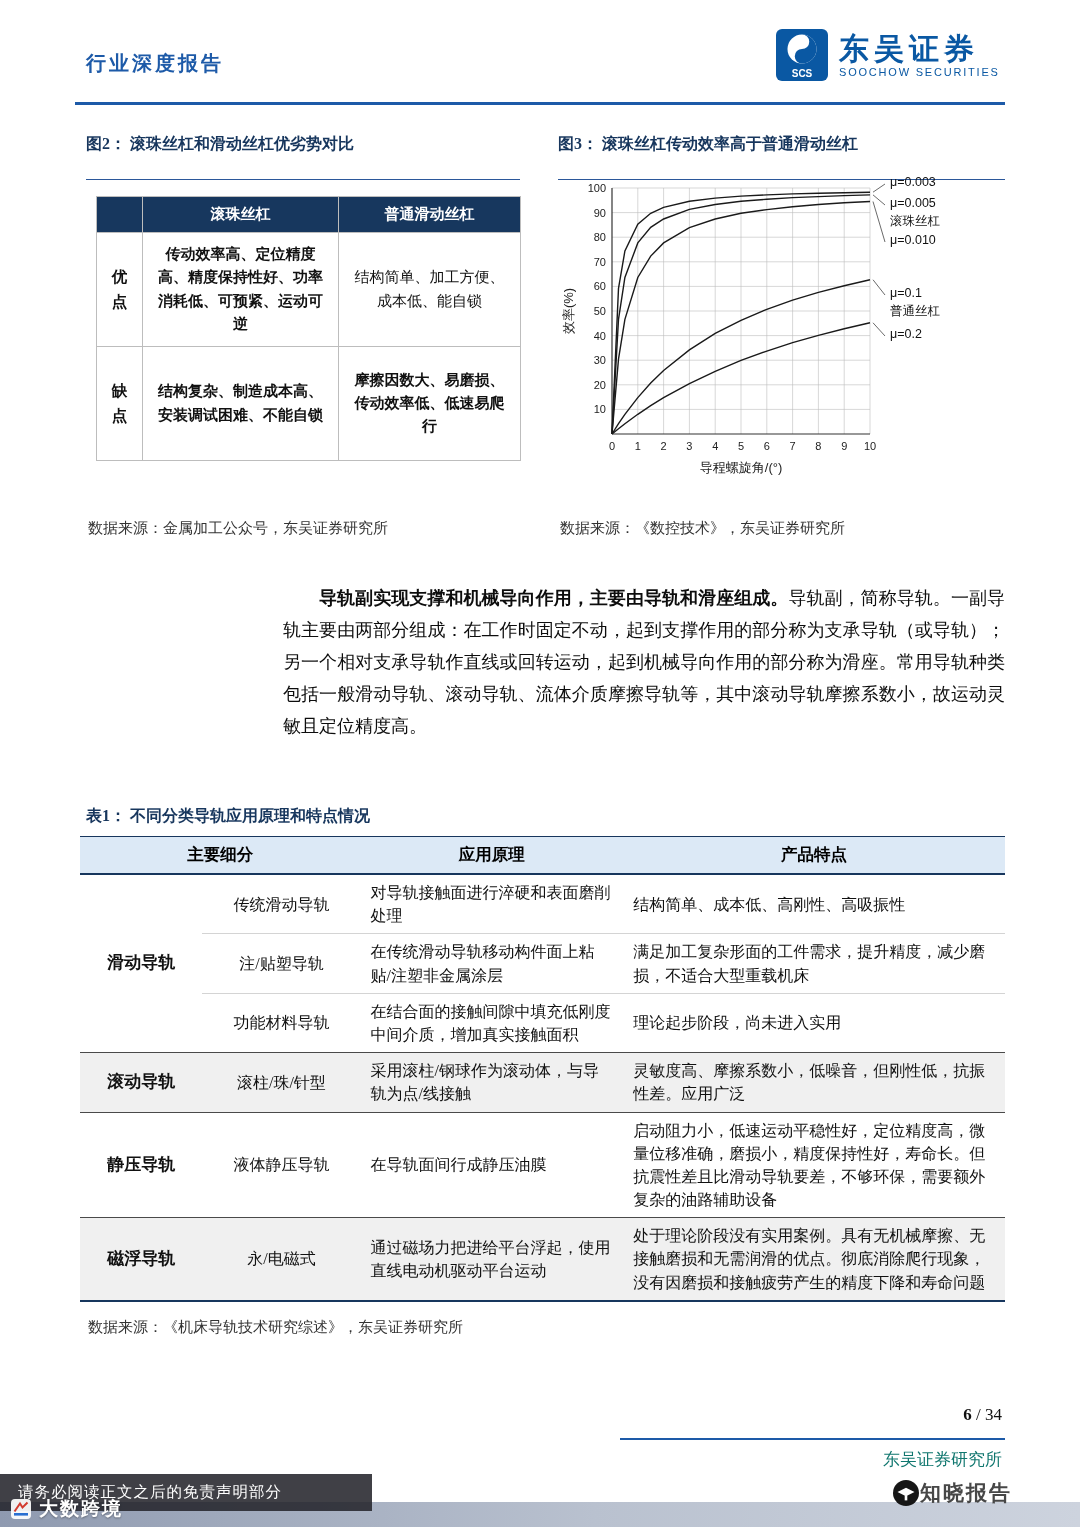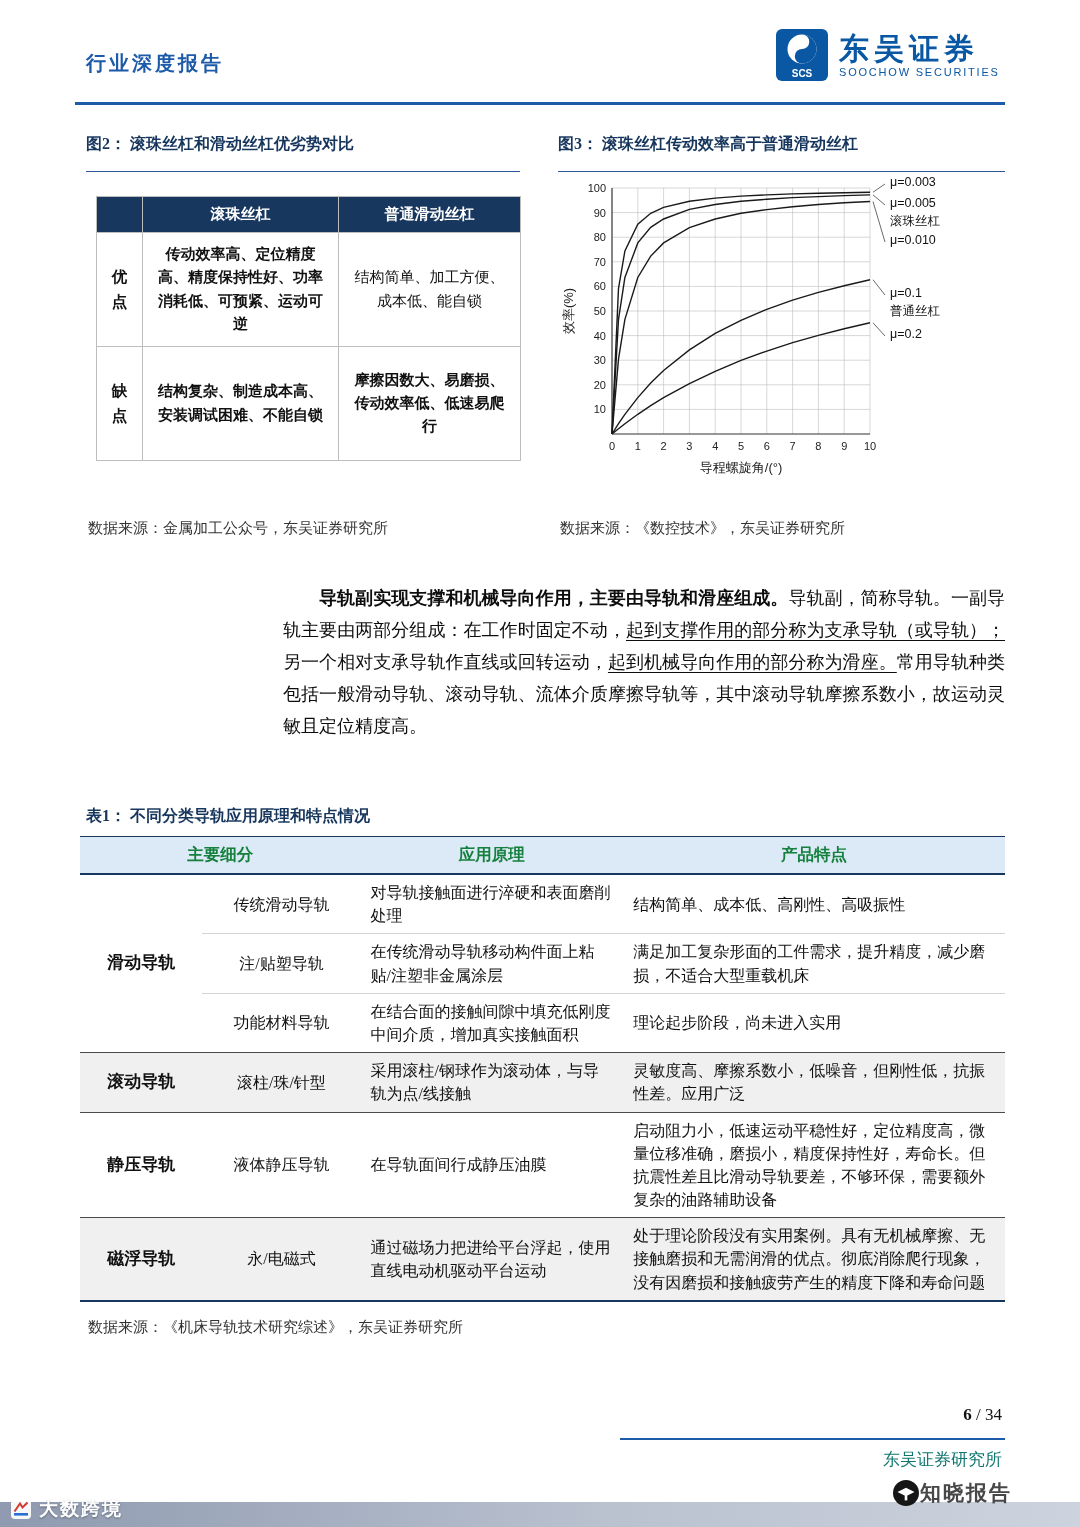--- a/index.html
+++ b/index.html
@@ -8,52 +8,52 @@
   .page{position:absolute;left:0;top:0;width:1080px;height:1527px;background:#fff}
 
   
   .header-title{position:absolute;left:86px;top:50px;font-family:"Liberation Sans",sans-serif;font-weight:bold;font-size:20px;letter-spacing:3px;color:#1d5aa8}
   .logo{position:absolute;left:775px;top:28px;display:flex;align-items:center;gap:10px}
   .logo-cn{font-family:"Liberation Sans",sans-serif;font-weight:bold;font-size:30px;color:#0a58a3;letter-spacing:5px;line-height:1.1}
   .logo-en{font-family:"Liberation Sans",sans-serif;font-size:11px;color:#0a58a3;letter-spacing:1.8px;margin-top:1px}
   .top-rule{position:absolute;left:75px;top:102px;width:930px;height:3px;background:#1d5aa8}
 
   
-  .fig-caption{position:absolute;font-size:16px;font-weight:bold;color:#17365d;border-bottom:1px solid #2b579a;padding-bottom:16px}
+  .fig-caption{position:absolute;font-size:16px;font-weight:bold;color:#17365d;border-bottom:1px solid #2b579a;padding-bottom:24px}
   .cap2{left:86px;top:134px;width:434px}
   .cap3{left:558px;top:134px;width:447px}
   .fig-caption .cap-label{margin-right:4px}
 
   
   .fig2-table{position:absolute;left:96px;top:196px;border-collapse:collapse;table-layout:fixed}
   .fig2-table th,.fig2-table td{border:1px solid #bdbdbd;font-size:15px;line-height:1.55;text-align:center;vertical-align:middle;padding:8px 11px}
   .fig2-table thead th{background:#17375e;color:#fff;font-weight:bold;height:36px;padding:4px}
   .fig2-table tbody tr{height:114px}
   .fig2-table .rowlab{font-weight:600;font-size:15.5px}
   .b{font-weight:bold}
-  .u{text-decoration:underline;text-underline-offset:4px}
+  .u{text-underline-offset:4px}
 
   
   .chart-svg{position:absolute;left:558px;top:162px}
   .chart-svg text{font-family:"Liberation Sans",sans-serif}
 
   
   .source{position:absolute;top:519px;font-size:15px;color:#333}
   .src2{left:88px}
   .src3{left:560px}
 
   
   .body-par{position:absolute;left:283px;top:582px;width:722px;font-size:18px;line-height:32px;text-align:justify;text-indent:2em;color:#0d0d0d}
 
   
   .t1-section{position:absolute;left:80px;top:806px;width:926px}
   .t1-caption{font-size:16px;font-weight:bold;color:#17365d;margin-left:6px}
   .t1-caption .cap-label{margin-right:4px}
   .t1{border-collapse:collapse;table-layout:fixed;width:925px;margin-top:9px}
-  .t1 thead th{background:#dce9f6;color:#15803d;font-weight:bold;font-size:16.5px;border-top:1.5px solid #17365d;border-bottom:2px solid #17365d;padding:7px 0;}
+  .t1 thead th{background:#dce9f6;color:#000000;font-weight:bold;font-size:16.5px;border-top:1.5px solid #17365d;border-bottom:2px solid #17365d;padding:7px 0;}
   .t1 td{font-size:16px;line-height:1.45;padding:6px 10px;vertical-align:middle}
   .t1 .gcell{font-weight:bold;font-size:17px;text-align:center}
   .t1 .sub{text-align:center}
   .t1 .shaded td{background:#f0f0f0}
   .t1 tr.group-start td{border-top:1px solid #4a4a4a}
   .t1 tr.subrow td{border-top:1px solid #d4d4d4}
   .t1 tbody tr:last-child td{border-bottom:2px solid #17365d}
   .t1-source{font-size:15px;color:#333;margin-top:16px;margin-left:8px}
 
   
@@ -251,20 +251,23 @@
         </tbody>
       </table>
     <div class="t1-source">数据来源：《机床导轨技术研究综述》，东吴证券研究所</div>
   </div>
 
   <div class="page-num"><span class="pn">6</span><span> / </span><span>34</span></div>
 
   <div class="footer-rule"></div>
   <div class="footer-org">东吴证券研究所</div>
 
+  <div class="disclaimer-bar">
+      <span>请务必阅读正文之后的免责声明部分</span>
+    </div>
 
   <div class="bottom-strip"></div>
 
   <div class="wm-left">
     <svg width="22" height="22" viewBox="0 0 22 22">
       <rect x="1" y="1" width="20" height="20" rx="4" fill="#ffffff" opacity="0.92"></rect>
       <path d="M4.5 13.5 L10 5.5 L12.5 9.5 L17.5 4.5" stroke="#d23a2e" stroke-width="2" fill="none"></path>
       <rect x="4" y="15" width="14" height="2.6" fill="#2a6fd1"></rect>
     </svg>
     <span class="wm-text">大数跨境</span>

